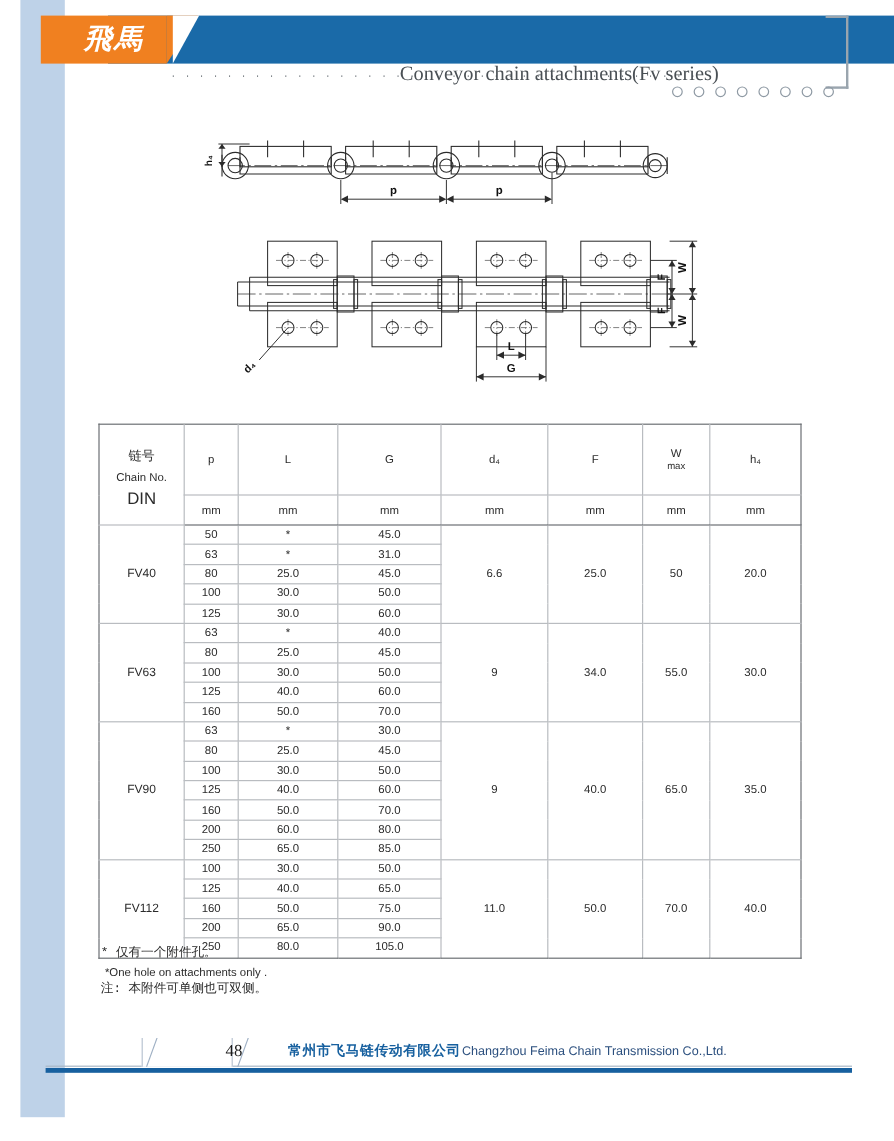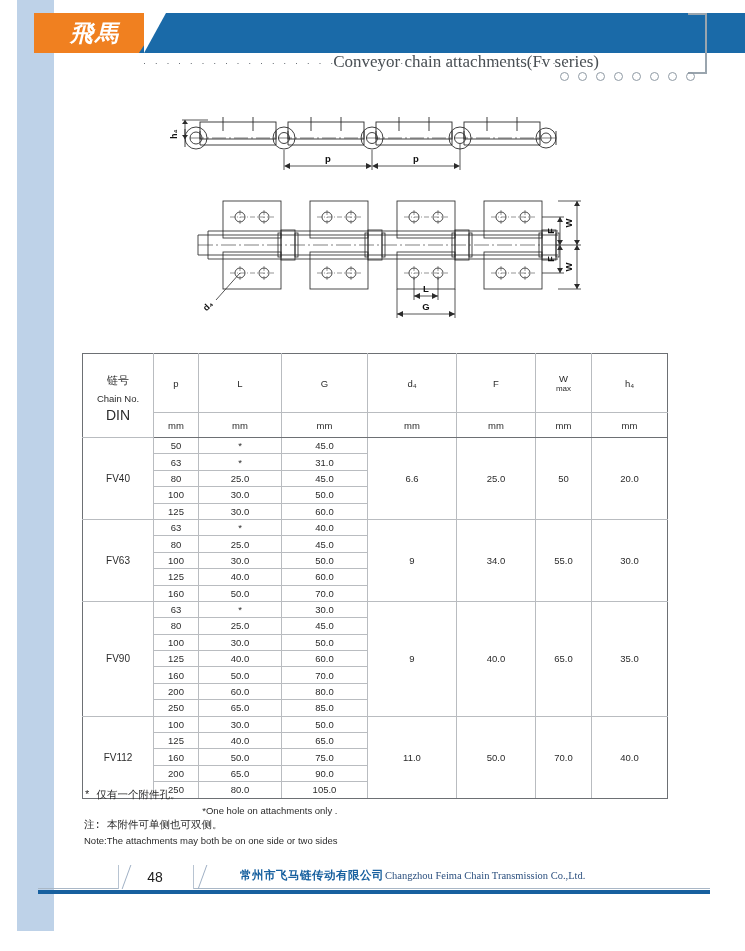--- a/index.html
+++ b/index.html
@@ -236,23 +236,24 @@
     height: 0;
   }
   .page-num {
     position: absolute;
     left: 118px;
     top: 3px;
     width: 74px;
     height: 24px;
     line-height: 24px;
     text-align: center;
-    font-family: Liberation Sans, sans-serif;
+    font-family: Liberation Serif, serif;
     font-size: 14px;
     color: #1b1b1b;
+    padding-left: 40px;
   }
   .tab-slash-l {
     position: absolute;
     left: 110px;
     top: 3px;
     width: 16px;
     height: 24px;
     border-right: 1px solid #9fb0c4;
     transform: skewX(-20deg);
   }
@@ -272,21 +273,21 @@
     font-family: "DejaVu Serif", serif;
     font-size: 11.5px;
     font-weight: bold;
     color: #17609f;
     letter-spacing: 0.5px;
   }
   .footer-en {
     position: absolute;
     left: 385px;
     top: 8px;
-    font-family: Liberation Serif, serif;
+    font-family: Liberation Sans, sans-serif;
     font-size: 10.5px;
     color: #2b4f7e;
   }
 </style>
 </head>
 <body>
 
 <div class="left-bar"></div>
 
 <div class="header">
@@ -672,21 +673,20 @@
         <td class="col-l grp-bot">80.0</td>
         <td class="col-g grp-bot">105.0</td>
       </tr>
     </tbody>
 </table>
 
 <div class="notes">
   <div class="note-cn">* 仅有一个附件孔。</div>
   <div class="note-en">*One hole on attachments only .</div>
   <div class="note-cn">注: 本附件可单侧也可双侧。</div>
-  <div class="note-en">Note:The attachments may both be on one side or two sides</div>
 </div>
 
 <div class="footer">
   <div class="footer-rule"></div>
   <div class="footer-bar"></div>
   <div class="page-tab"></div>
   <div class="tab-slash-l"></div>
   <div class="tab-slash-r"></div>
   <div class="page-num">48</div>
   <div class="footer-cn">常州市飞马链传动有限公司</div>

